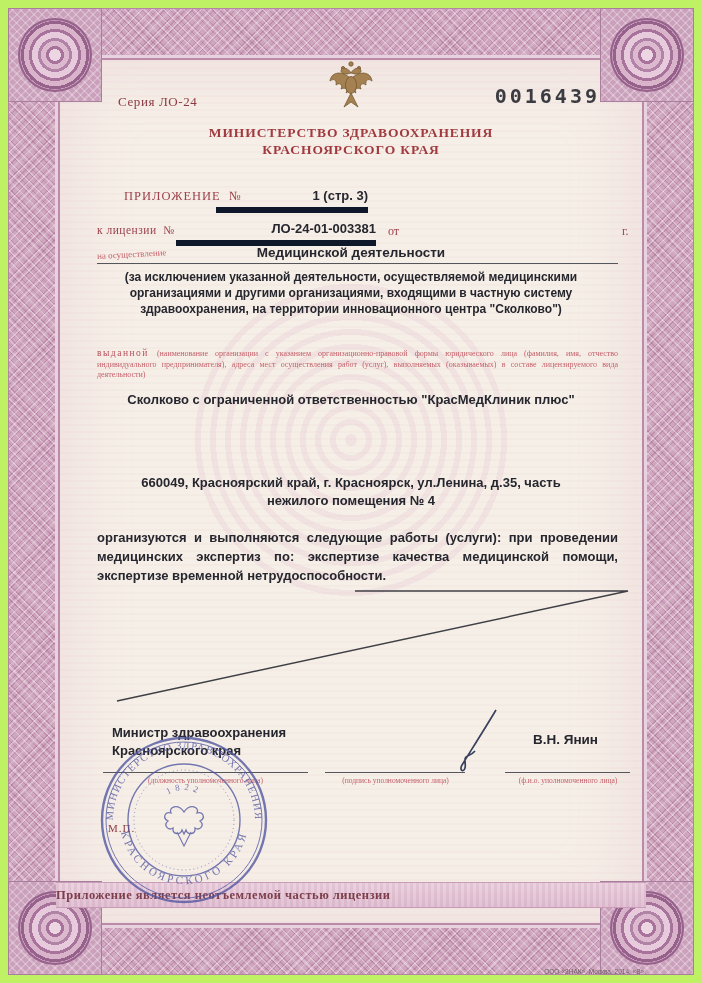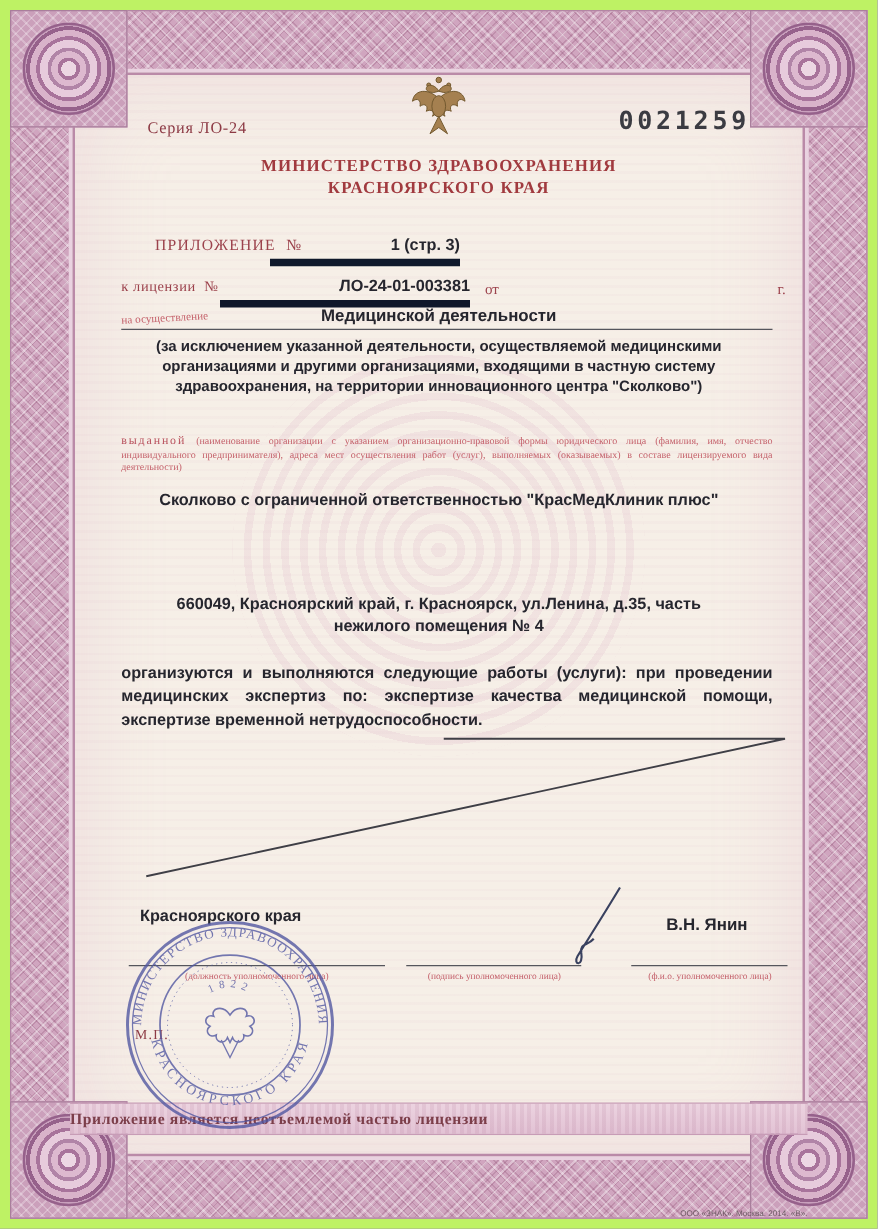--- a/index.html
+++ b/index.html
@@ -139,21 +139,21 @@
           <path d="M23 13 C20 7 13 7 13 11 C13 13 16 14 19 14 Z"></path>
           <path d="M23 13 C26 7 33 7 33 11 C33 13 30 14 27 14 Z"></path>
           <path d="M21 17 C12 10 3 13 2 21 C6 18 9 20 8 25 C12 22 15 25 13 29 C17 27 20 29 18 33 L21 31 Z"></path>
           <path d="M25 17 C34 10 43 13 44 21 C40 18 37 20 38 25 C34 22 31 25 33 29 C29 27 26 29 28 33 L25 31 Z"></path>
           <ellipse cx="23" cy="25" rx="5.5" ry="8.5"></ellipse>
           <path d="M23 33 L16 47 L23 42 L30 47 Z"></path>
         </g>
       </svg>
     </div>
 
-    <div class="serial">0021259</div>
+    <div class="serial">0016439</div>
 
     <div class="ministry">
       <div>МИНИСТЕРСТВО ЗДРАВООХРАНЕНИЯ</div>
       <div>КРАСНОЯРСКОГО КРАЯ</div>
     </div>
 
     <div class="appendix-label maroon">ПРИЛОЖЕНИЕ&nbsp; №</div>
     <div class="fill-line appendix-line">1 (стр. 3)</div>
 
     <div class="lic-label maroon">к лицензии&nbsp; №</div>
@@ -172,20 +172,21 @@
 
     <div class="org ink">Сколково с ограниченной ответственностью "КрасМедКлиник плюс"</div>
     <div class="address ink">660049, Красноярский край, г. Красноярск, ул.Ленина, д.35, часть нежилого помещения № 4</div>
     <div class="works ink">организуются и выполняются следующие работы (услуги): при проведении медицинских экспертиз по: экспертизе качества медицинской помощи, экспертизе временной нетрудоспособности.</div>
 
     <svg class="strike" width="530" height="130" viewBox="0 0 530 130">
       <polyline points="247,10 520,10 9,120" fill="none" stroke="#3f3f46" stroke-width="1.5"></polyline>
     </svg>
 
     <div class="minister ink">
+      <div>Министр здравоохранения</div>
       <div>Красноярского края</div>
     </div>
     <div class="signer ink">В.Н. Янин</div>
 
     <svg class="signature" width="90" height="78" viewBox="0 0 90 78">
       <path d="M66,4 C54,24 40,46 32,59 C28,66 37,68 35,56 C34,48 40,51 45,45" fill="none" stroke="#39415f" stroke-width="1.7"></path>
     </svg>
 
     <div class="sig-rule r1"></div>
     <div class="sig-rule r2"></div>

